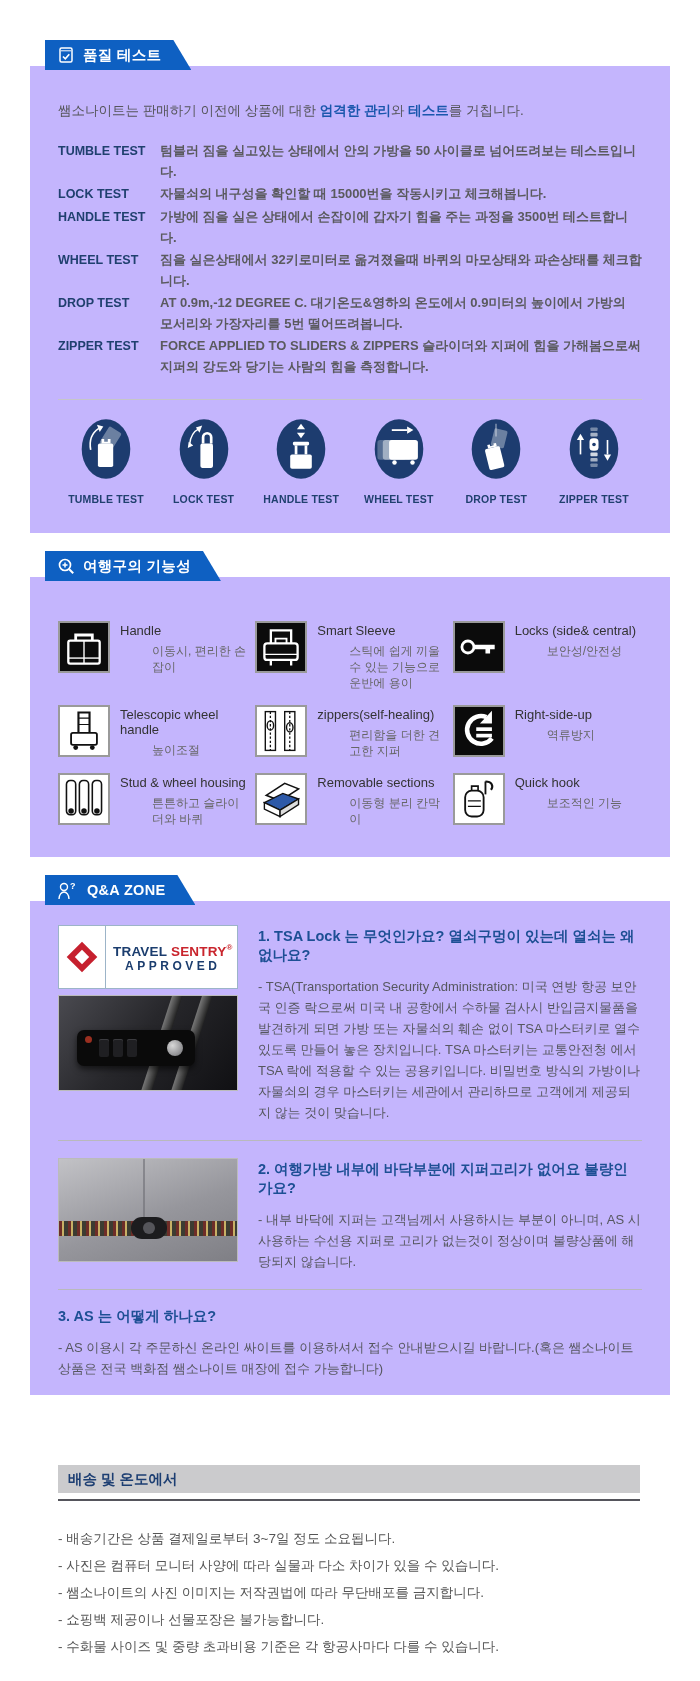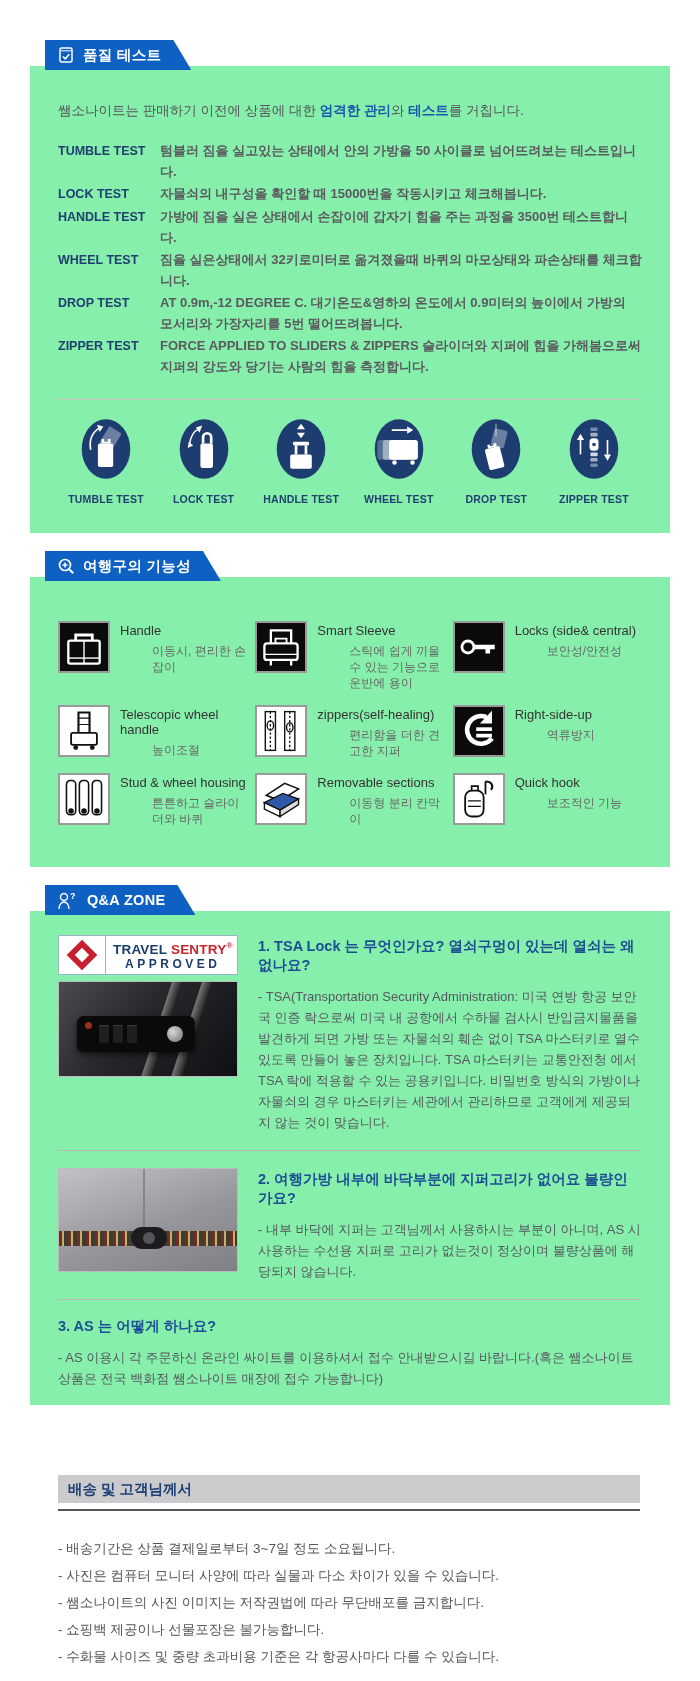--- a/index.html
+++ b/index.html
@@ -4,23 +4,23 @@
 <style>
   html,body{margin:0;padding:0;}
   body{
     width:700px;min-height:1681px;background:#fff;
     font-family:"Liberation Sans","DejaVu Sans",sans-serif;
     -webkit-font-smoothing:antialiased;
   }
   .page{width:700px;position:relative;}
 
   
-  .sec{width:584px;margin:0 auto;background:#86efac;position:relative;padding:20px 28px 24px;}
+  .sec{width:584px;margin:0 auto;background:#c4b5fd;position:relative;padding:20px 28px 24px;}
   .sec1{margin-top:66px;padding-bottom:28px;}
-  .sec2{margin-top:44px;padding-top:44px;padding-bottom:40px;}
+  .sec2{margin-top:44px;padding-top:44px;padding-bottom:30px;}
   .sec3{margin-top:44px;padding-top:24px;padding-bottom:16px;}
 
   
   .badge{
     position:absolute;top:-26px;left:15px;height:30px;
     background:#0e60c2;color:#fff;font-size:14.5px;font-weight:bold;
     display:flex;align-items:center;gap:8px;padding:0 30px 0 12px;
     clip-path:polygon(0 0,calc(100% - 18px) 0,100% 100%,0 100%);
     letter-spacing:.3px;
   }
@@ -43,21 +43,21 @@
   .ficon{flex:none;width:52px;height:52px;border:2px solid #9a9a9a;box-sizing:border-box;}
   .ficon.dark{background:#0b0b0b;}
   .ficon.light{background:#fff;}
   .ficon svg{display:block;width:100%;height:100%;}
   .ftitle{font-size:13px;color:#333;margin:2px 0 5px;}
   .fdesc{font-size:12px;color:#666;line-height:16px;margin-left:32px;}
 
   
   .qrow{display:flex;gap:20px;}
   .qleft{flex:none;width:180px;}
-  .logo-box{height:40px;background:#fff;border:1px solid #9cb4c8;display:flex;align-items:center;box-sizing:border-box;margin-bottom:6px;}
+  .logo-box{height:64px;background:#fff;border:1px solid #9cb4c8;display:flex;align-items:center;box-sizing:border-box;margin-bottom:6px;}
   .logo-dia{flex:none;width:46px;display:flex;justify-content:center;border-right:1px solid #9cb4c8;height:100%;align-items:center;}
   .logo-txt{padding-left:7px;line-height:13px;}
   .ts-line1{font-size:13.5px;font-weight:bold;letter-spacing:.2px;}
   .ts-travel{color:#1b3d6e;}
   .ts-sentry{color:#c9252d;}
   .ts-reg{color:#c9252d;font-size:8px;vertical-align:super;}
   .ts-approved{color:#1b3d6e;font-size:12px;font-weight:bold;letter-spacing:3.5px;margin-top:2px;text-align:center;}
   .photo{width:180px;box-sizing:border-box;border:1px solid #bbb;position:relative;overflow:hidden;}
   .photo-tsa{height:96px;background:linear-gradient(130deg,#4a4a50 0%,#27272b 45%,#101013 100%);}
   .tsa-bar1,.tsa-bar2{position:absolute;width:10px;height:140%;background:linear-gradient(90deg,#777,#222);top:-20%;}
@@ -435,21 +435,21 @@
 
     <div class="qdiv"></div>
 
     <div class="q3block">
       <div class="qtitle">3. AS 는 어떻게 하나요?</div>
       <div class="qanswer">- AS 이용시 각 주문하신 온라인 싸이트를 이용하셔서 접수 안내받으시길 바랍니다.(혹은 쌤소나이트 상품은 전국 백화점 쌤소나이트 매장에 접수 가능합니다)</div>
     </div>
   </div>
 
   <div class="plain">
-    <div class="phead">배송 및 고객님께서</div>
+    <div class="phead">배송 및 온도에서</div>
     <div class="phead-line"></div>
     <div class="plist">
       <div class="pitem">- 배송기간은 상품 결제일로부터 3~7일 정도 소요됩니다.</div>
       <div class="pitem">- 사진은 컴퓨터 모니터 사양에 따라 실물과 다소 차이가 있을 수 있습니다.</div>
       <div class="pitem">- 쌤소나이트의 사진 이미지는 저작권법에 따라 무단배포를 금지합니다.</div>
       <div class="pitem">- 쇼핑백 제공이나 선물포장은 불가능합니다.</div>
       <div class="pitem">- 수화물 사이즈 및 중량 초과비용 기준은 각 항공사마다 다를 수 있습니다.</div>
     </div>
   </div>
 

